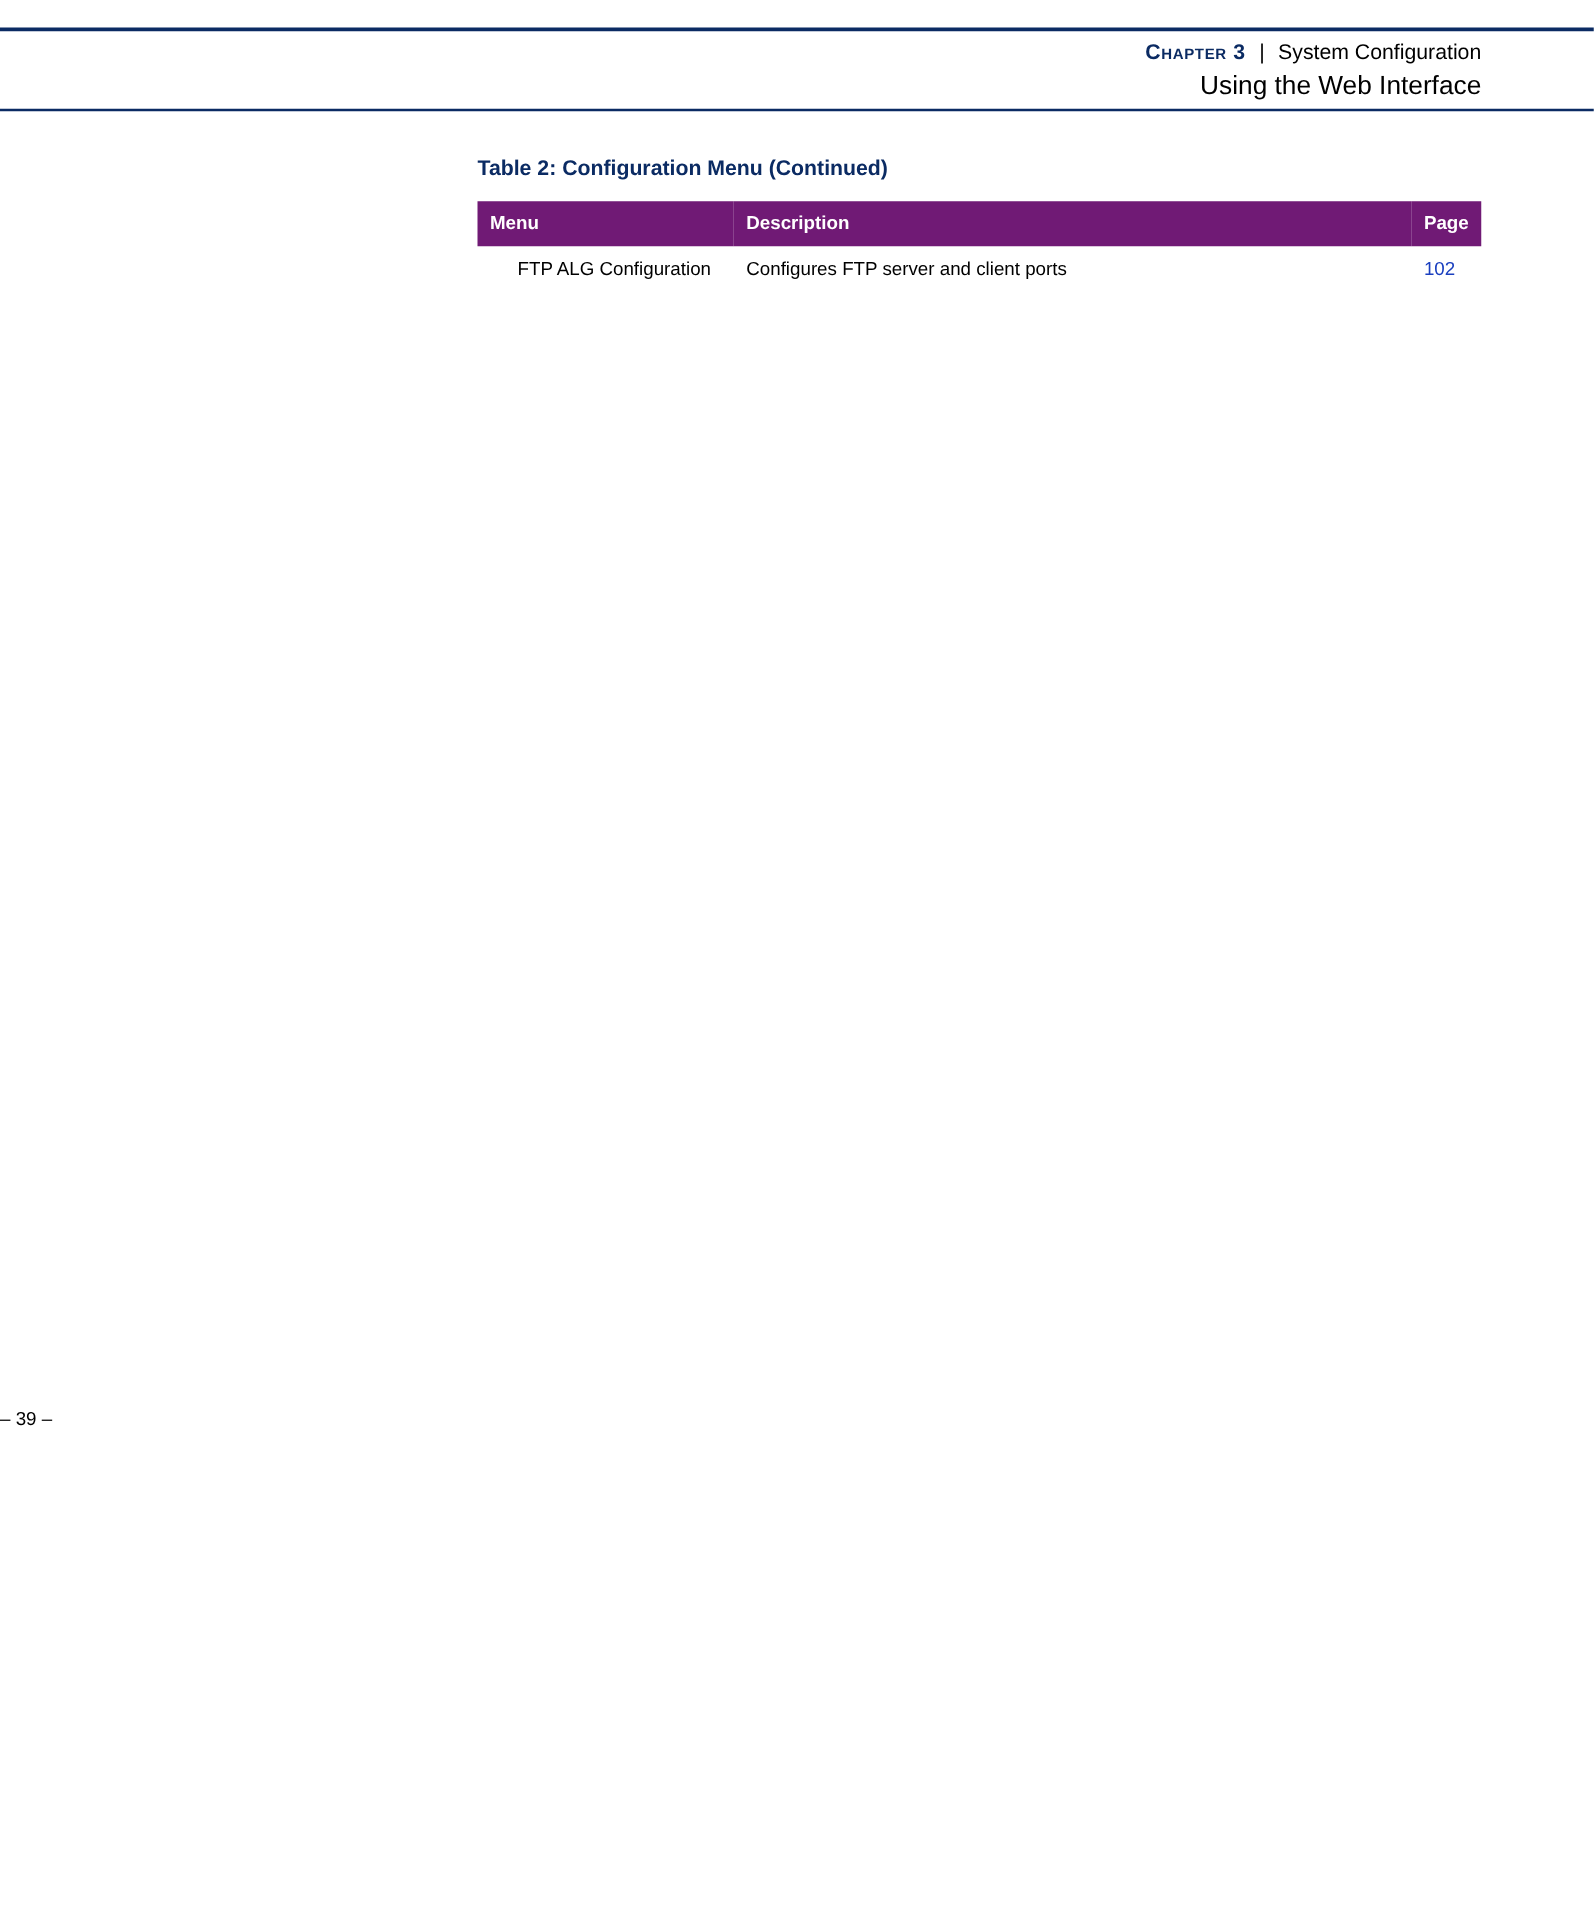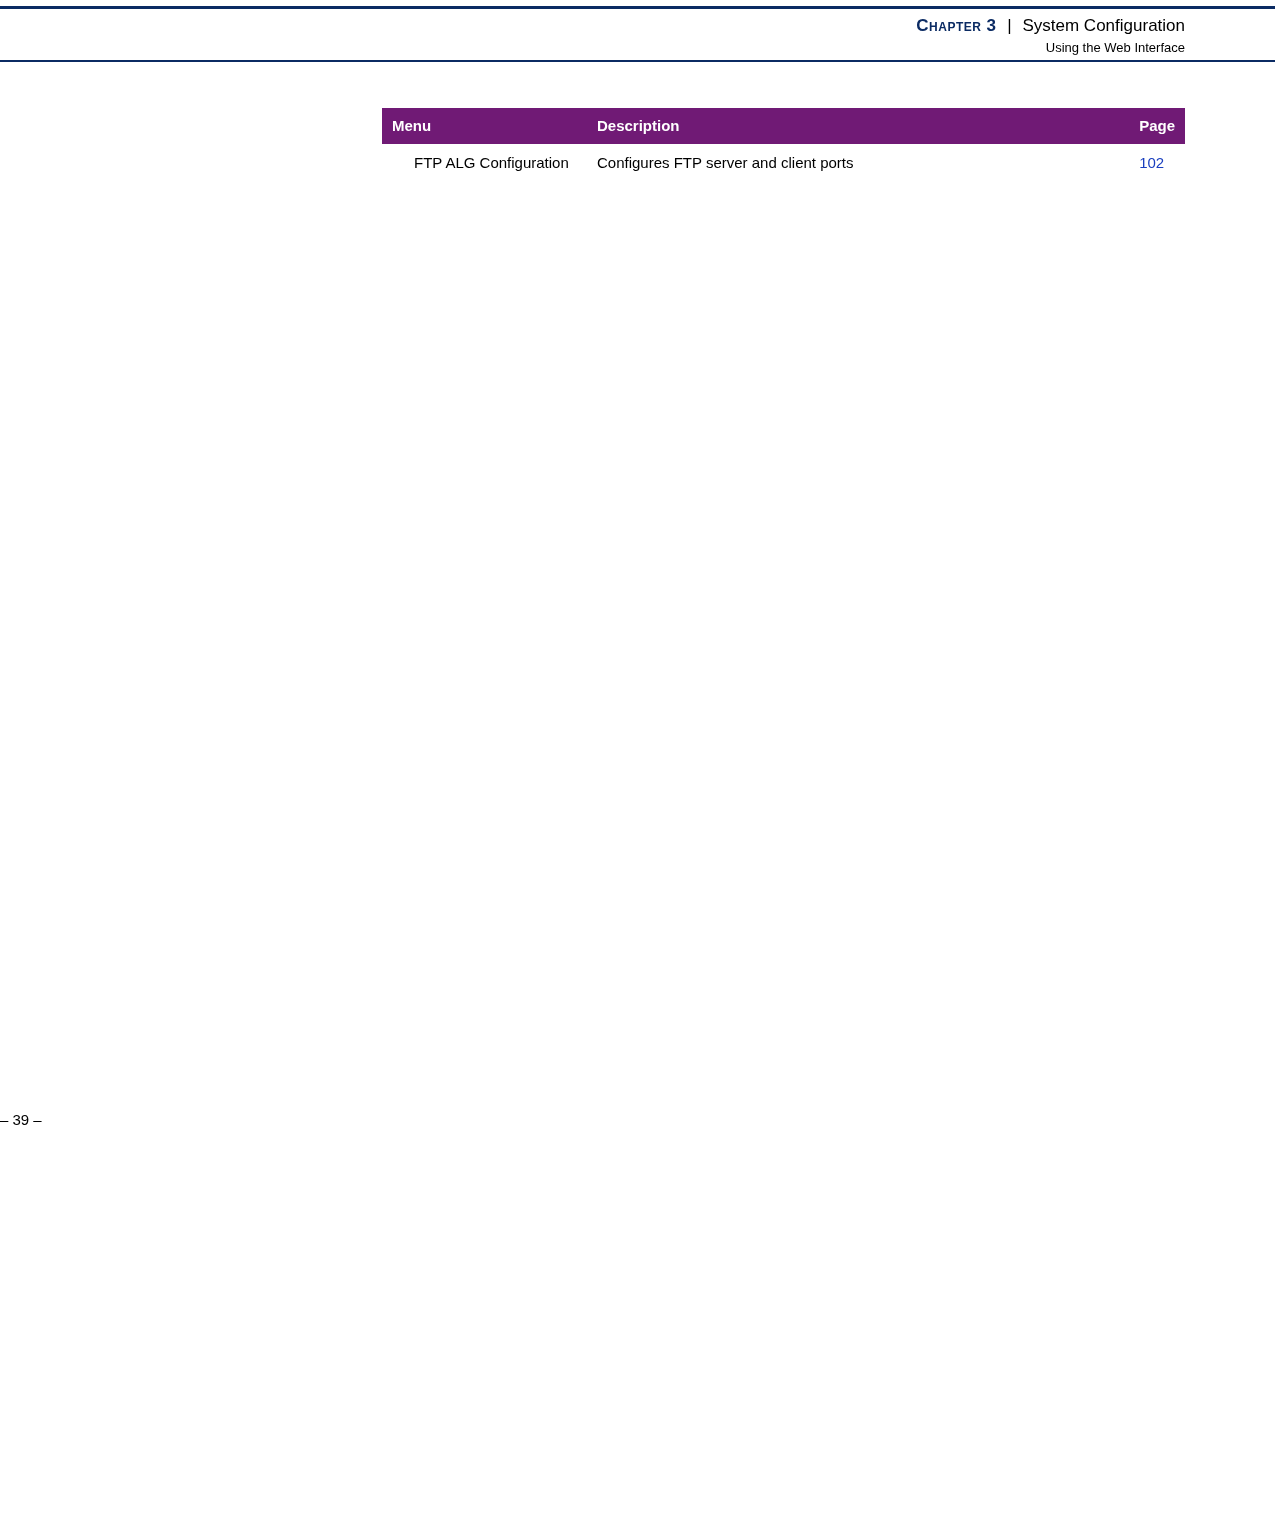--- a/index.html
+++ b/index.html
@@ -6,21 +6,21 @@
     body {
       font-family: Verdana, Geneva, sans-serif;
       font-size: 15px;
       color: #000;
       line-height: 1.35;
       background: #fff;
     }
     .page {
       width: 1275px;
       height: 1148px;
-      margin: 0 auto;
+      margin: 16px auto;
       position: relative;
       padding: 0;
     }
     .top-rule {
       position: absolute;
       left: 0; right: 0; top: 6px;
       height: 3px;
       background: #0b2b63;
     }
     .header {
@@ -35,21 +35,21 @@
     }
     .header .line1 { display: block; }
     .header .chapter-smallcaps {
       font-weight: 700;
       letter-spacing: 0.5px;
       font-variant: small-caps;
       color: #0b2b63;
     }
     .header .pipe { color: #000; padding: 0 6px; font-weight: 400; }
     .header .ch-title { color: #000; font-weight: 400; }
-    .header .line2 { display: block; color: #000; font-size: 13px; margin-top: 1px; }
+    .header .line2 { display: block; color: #000; font-size: 21px; margin-top: 1px; }
 
     .content {
       position: absolute;
       left: 382px;
       top: 108px;
       right: 90px;
     }
     .table-caption {
       font-weight: 700;
       color: #0b2b63;
@@ -97,20 +97,21 @@
   <div class="header">
     <span class="line1">
       <span class="chapter-smallcaps">Chapter 3</span>
       <span class="pipe">|</span>
       <span class="ch-title">System Configuration</span>
     </span>
     <span class="line2">Using the Web Interface</span>
   </div>
 
   <div class="content">
+    <div class="table-caption">Table 2: Configuration Menu (Continued)</div>
     <table class="conf">
       <thead>
         <tr>
           <th>Menu</th>
           <th>Description</th>
           <th>Page</th>
         </tr>
       </thead>
       <tbody id="tbody">
           <tr>

